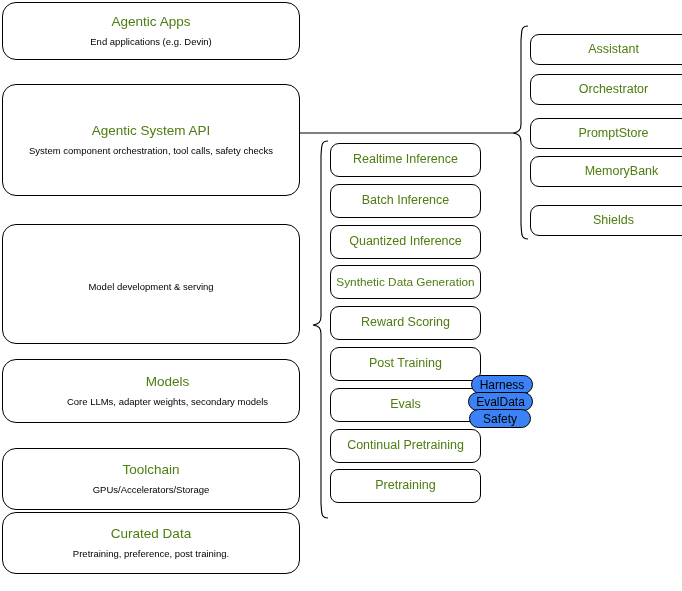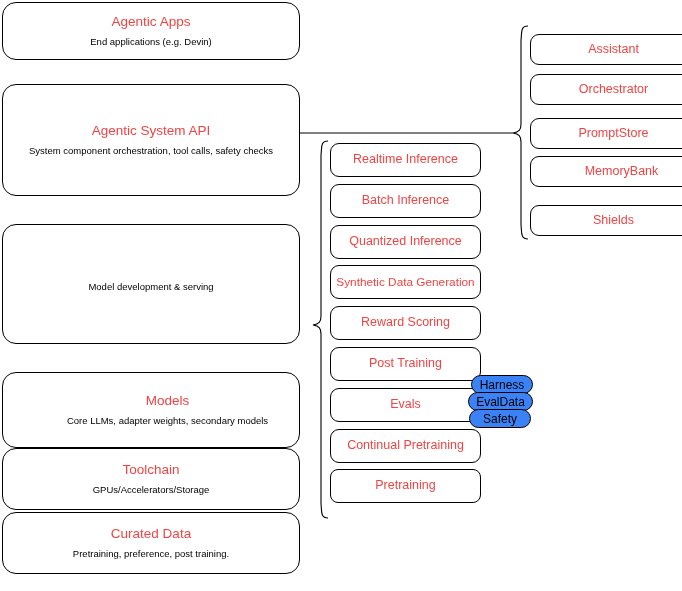--- a/index.html
+++ b/index.html
@@ -30,21 +30,21 @@
     border-radius: 12px;
     display: flex;
     flex-direction: column;
     align-items: center;
     justify-content: center;
     text-align: center;
     line-height: 1.25;
   }
   .box .title {
     font-size: 13.5px;
-    color: #ef4444;
+    color: #4d7c0f;
     white-space: nowrap;
     text-align: right;
   }
   .box .sub {
     font-size: 9.5px;
     color: #000000;
     margin-top: 5px;
     white-space: nowrap;
   }
   
@@ -133,21 +133,21 @@
 
   <div class="box lbox" style="top:84px; height:112px;">
     <span class="title">Agentic System API</span>
     <span class="sub">System component orchestration, tool calls, safety checks</span>
   </div>
 
   <div class="box lbox" style="top:224px; height:120px;">
     <span class="sub">Model development &amp; serving</span>
   </div>
 
-  <div class="box lbox" style="top:372px; height:76px;padding-left:33px;">
+  <div class="box lbox" style="top:359px; height:64px;padding-left:33px;">
     <span class="title">Models</span>
     <span class="sub">Core LLMs, adapter weights, secondary models</span>
   </div>
 
   <div class="box lbox" style="top:448px; height:62px;">
     <span class="title">Toolchain</span>
     <span class="sub">GPUs/Accelerators/Storage</span>
   </div>
 
   <div class="box lbox" style="top:512px; height:62px;">

